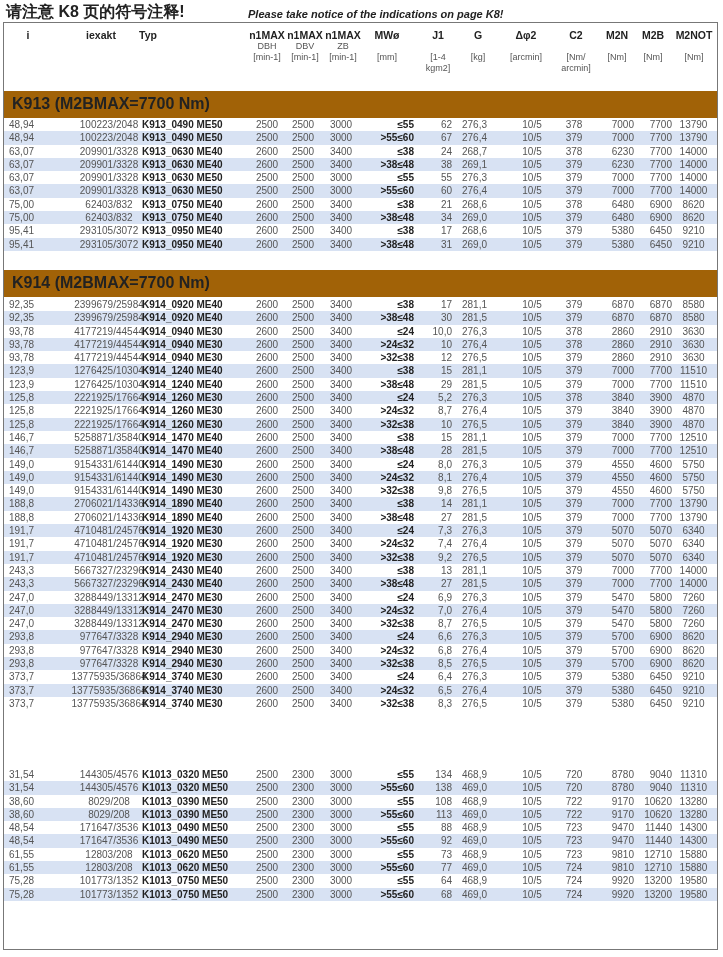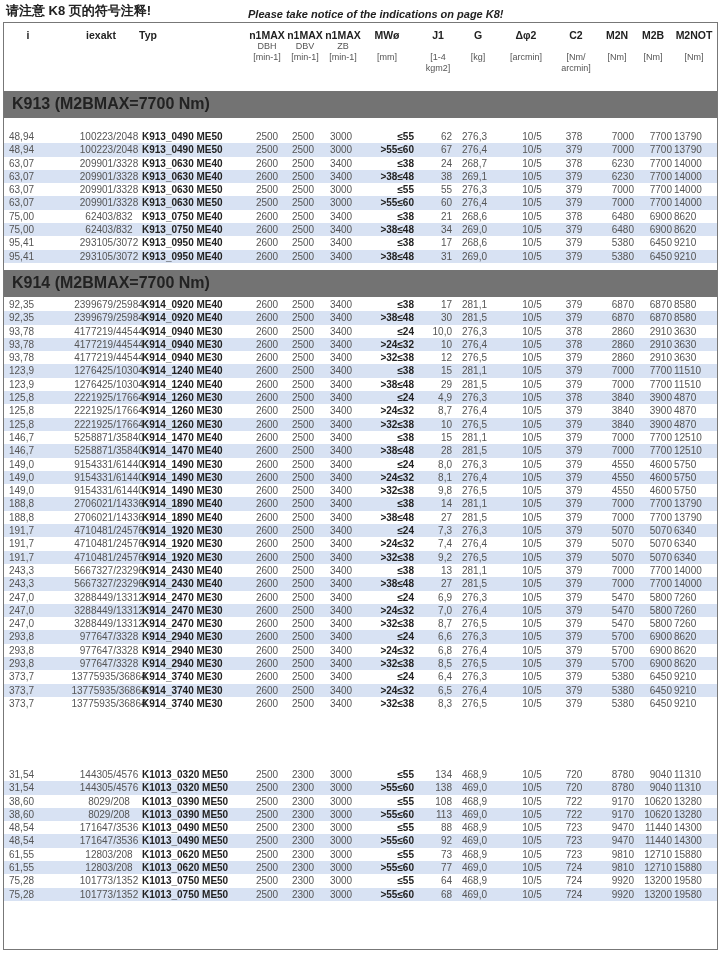--- a/index.html
+++ b/index.html
@@ -1,43 +1,43 @@
 <!DOCTYPE html>
 <html><head>
 <meta charset="utf-8">
 <style>
   html, body { margin:0; padding:0; background:#fff; }
   body { width:723px; height:957px; position:relative; font-family:"Liberation Sans", sans-serif; color:#333; overflow:hidden; }
-  .topnote { position:absolute; top:2px; left:6px; font-size:13px; font-weight:bold; color:#222; }
+  .topnote { position:absolute; top:2px; left:6px; font-size:16px; font-weight:bold; color:#222; }
   .topnote-en { position:absolute; top:8px; left:248px; font-size:11px; font-weight:bold; font-style:italic; color:#222; }
   .frame { position:absolute; left:3px; top:22px; width:715px; height:928px; border:1px solid #777; box-sizing:border-box; }
   .hdr { position:absolute; left:0; top:0; width:100%; height:66px; }
   .hc { position:absolute; top:7px; text-align:center; font-size:9px; line-height:11px; color:#555; }
   .hc .t { font-weight:bold; font-size:10.5px; color:#222; display:block; }
   .hc .u { display:block; }
-  .sec { position:absolute; left:0; width:100%; height:27px; background:#737373; }
+  .sec { position:absolute; left:0; width:100%; height:27px; background:#a16207; }
   .sec .ttl { position:absolute; left:8px; top:4px; font-size:16px; font-weight:bold; color:#222; }
   .rows { position:absolute; left:0; width:100%; }
   .row { position:relative; height:13.3px; font-size:10px; line-height:13.3px; color:#555; }
   .row:nth-child(even) { background:#d8e2f3; }
   .row span { position:absolute; top:0; white-space:nowrap; }
   .c-i { left:5px; }
   .c-ie { left:60px; width:90px; text-align:center; }
   .c-typ { left:138px; font-weight:bold; color:#222; }
   .c-dbh { left:248px; width:30px; text-align:center; }
   .c-dbv { left:284px; width:30px; text-align:center; }
   .c-zb { left:322px; width:30px; text-align:center; }
   .c-mw { left:350px; width:60px; text-align:right; font-weight:bold; color:#222; }
   .c-j1 { left:418px; width:30px; text-align:right; }
   .c-g { left:458px; width:40px; text-align:left; }
   .c-dphi { left:510px; width:36px; text-align:center; }
   .c-c2 { left:555px; width:30px; text-align:center; }
   .c-m2n { left:596px; width:34px; text-align:right; }
   .c-m2b { left:632px; width:36px; text-align:right; }
-  .c-m2not { left:670px; width:39px; text-align:left; }
+  .c-m2not { left:670px; width:39px; text-align:center; }
 </style>
 </head>
 <body>
 
 <div class="topnote">请注意 K8 页的符号注释!</div>
 <div class="topnote-en">Please take notice of the indications on page K8!</div>
 
 <div class="frame">
   <div class="hdr">
     <div class="hc" style="left:14px;width:20px;">
@@ -102,21 +102,21 @@
     <div class="hc" style="left:668px;width:44px;">
         <span class="t">M2NOT</span>
         <span class="u">&nbsp;</span>
         <span class="u">[Nm]</span>
       </div>
   </div>
 
   <div class="sec" style="top:68px;">
       <span class="ttl">K913 (M2BMAX=7700 Nm)</span>
     </div>
-  <div class="rows" style="top:95px;margin-top:12px;">
+  <div class="rows" style="top:95px;">
       <div class="row">
         <span class="c-i">48,94</span>
         <span class="c-ie">100223/2048</span>
         <span class="c-typ">K913_0490 ME50</span>
         <span class="c-dbh">2500</span>
         <span class="c-dbv">2500</span>
         <span class="c-zb">3000</span>
         <span class="c-mw">≤55</span>
         <span class="c-j1">62</span>
         <span class="c-g">276,3</span>
@@ -389,21 +389,21 @@
         <span class="c-m2not">11510</span>
       </div>
       <div class="row">
         <span class="c-i">125,8</span>
         <span class="c-ie">2221925/17664</span>
         <span class="c-typ">K914_1260 ME30</span>
         <span class="c-dbh">2600</span>
         <span class="c-dbv">2500</span>
         <span class="c-zb">3400</span>
         <span class="c-mw">≤24</span>
-        <span class="c-j1">4,9</span>
+        <span class="c-j1">5,2</span>
         <span class="c-g">276,3</span>
         <span class="c-dphi">10/5</span>
         <span class="c-c2">378</span>
         <span class="c-m2n">3840</span>
         <span class="c-m2b">3900</span>
         <span class="c-m2not">4870</span>
       </div>
       <div class="row">
         <span class="c-i">125,8</span>
         <span class="c-ie">2221925/17664</span>

